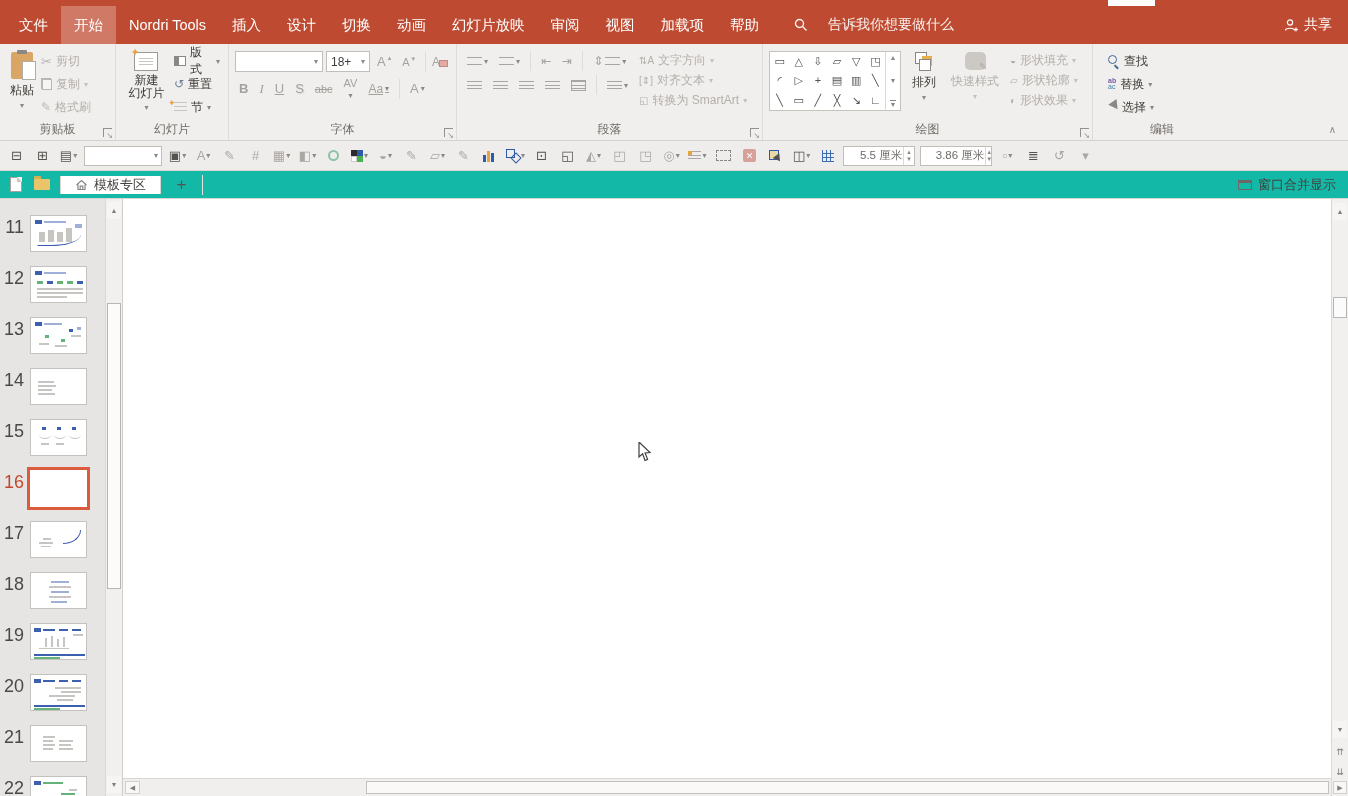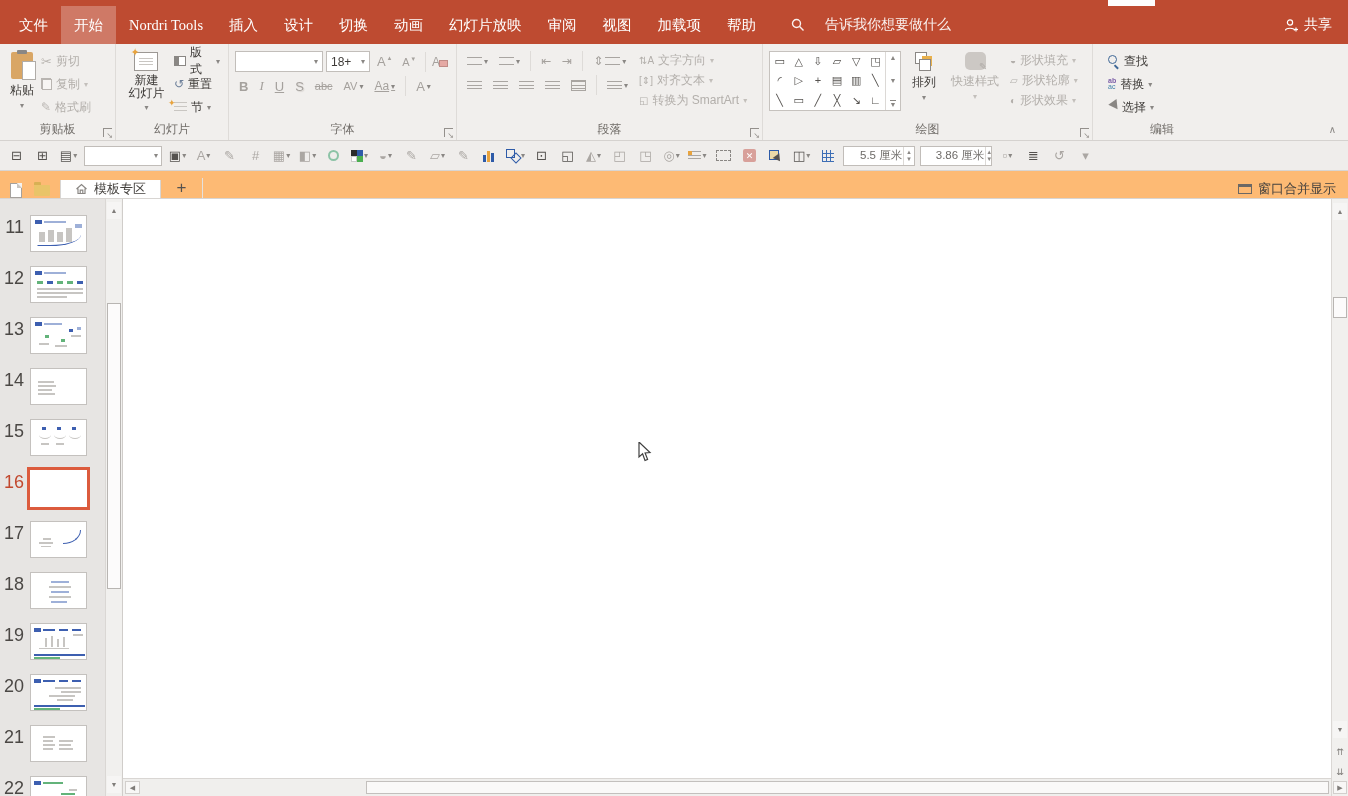--- a/index.html
+++ b/index.html
@@ -118,21 +118,21 @@
   .t-select::before { content:""; position:absolute; left:0; top:0; width:8px; height:8px; border:1px solid #2E5BA8; background:#EAD9A8; }
   .t-select::after { content:""; position:absolute; right:0; bottom:0; border-left:4px solid transparent; border-right:4px solid transparent; border-top:7px solid #55524F; transform:rotate(-35deg); }
   .t-dashed { width:15px; height:11px; border:1px dashed #8A8784; }
   .t-indent { width:13px; height:10px; position:relative; background:repeating-linear-gradient(to bottom,#ABA7A3 0 1px,transparent 1px 3.5px); }
   .t-indent::before { content:""; position:absolute; left:0; top:0; width:4px; height:4px; background:#E8A33D; }
   .t-spin { width:72px; height:20px; background:#fff; border:1px solid #C1BDB9; display:flex; align-items:center; }
   .t-spin .val { flex:1; font-size:11.5px; color:#6E6B68; padding-left:16px; white-space:nowrap; }
   .t-spin .arr { width:13px; height:100%; border-left:1px solid #DCD9D6; display:flex; flex-direction:column; align-items:center; justify-content:center; font-size:6px; color:#8A8784; line-height:7px; }
 
   
-  .tabbar { height:28px; background:#fdba74; border-bottom:1px solid #D8D5D2; display:flex; align-items:flex-end; }
+  .tabbar { height:28px; background:#14b8a6; border-bottom:1px solid #D8D5D2; display:flex; align-items:center; }
   .tb-icons { display:flex; align-items:center; gap:12px; padding:0 10px; }
   .i-page { width:12px; height:15px; background:#fff; border:1px solid #A5A19D; position:relative; }
   .i-page::before { content:""; position:absolute; right:-1px; top:-1px; border-style:solid; border-width:0 5px 5px 0; border-color:transparent #F4F2F0 #C9C6C2 transparent; }
   .i-folder { width:16px; height:11px; background:#E9C469; border-radius:1px; position:relative; }
   .i-folder::before { content:""; position:absolute; left:0; top:-3px; width:7px; height:3px; background:#D8B054; border-radius:1px 1px 0 0; }
   .tab-active { background:#fff; border-left:1px solid #D8D5D2; border-right:1px solid #D8D5D2; display:flex; align-items:center; gap:6px; padding:0 14px; font-size:13px; color:#44413E; }
   .tab-plus { width:42px; display:flex; align-items:center; justify-content:center; font-size:17px; color:#55524F; border-right:1px solid #E4E1DE; }
   .tb-right { margin-left:auto; display:flex; align-items:center; gap:6px; padding-right:12px; font-size:13px; color:#44413E; }
   .i-window { width:14px; height:10px; border:1px solid #6B6865; position:relative; }
   .i-window::before { content:""; position:absolute; left:0; right:0; top:0; height:2px; background:#6B6865; }
@@ -167,21 +167,21 @@
   .vs-corner { bottom:2px; height:13px; background:#F8F7F6; border:1px solid #D2CFCC; }
 </style>
 </head>
 <body>
 
 <div class="titlebar">
   <div class="signin"></div>
 </div>
 
 <div class="menubar">
-  <div style="display:flex;align-items:center;font-family:Liberation Serif, serif;">
+  <div style="display:flex;align-items:center;">
       <div class="mitem">文件</div>
       <div class="mitem active">开始</div>
       <div class="mitem">Nordri Tools</div>
       <div class="mitem">插入</div>
       <div class="mitem">设计</div>
       <div class="mitem">切换</div>
       <div class="mitem">动画</div>
       <div class="mitem">幻灯片放映</div>
       <div class="mitem">审阅</div>
       <div class="mitem">视图</div>
@@ -276,21 +276,21 @@
         <span class="fbtn" style="font-size:11px;">A<span style="font-size:7px;margin-top:-6px;">▾</span></span>
         <span class="vd"></span>
         <span class="i-eraser"><span>A</span></span>
       </div>
       <div class="frow">
         <span class="fbtn b">B</span>
         <span class="fbtn i">I</span>
         <span class="fbtn u">U</span>
         <span class="fbtn s">S</span>
         <span class="fbtn abc">abc</span>
-        <span class="fbtn" style="font-size:11px;">
+        <span class="fbtn" style="font-size:11px;flex-direction:column;">
             <span>AV</span>
             <span class="cv">▾</span>
           </span>
         <span class="fbtn" style="font-size:12px;text-decoration:underline;">
             <span>Aa</span>
             <span class="cv">▾</span>
           </span>
         <span class="vd"></span>
         <span class="fbtn">
             <span>A</span>

